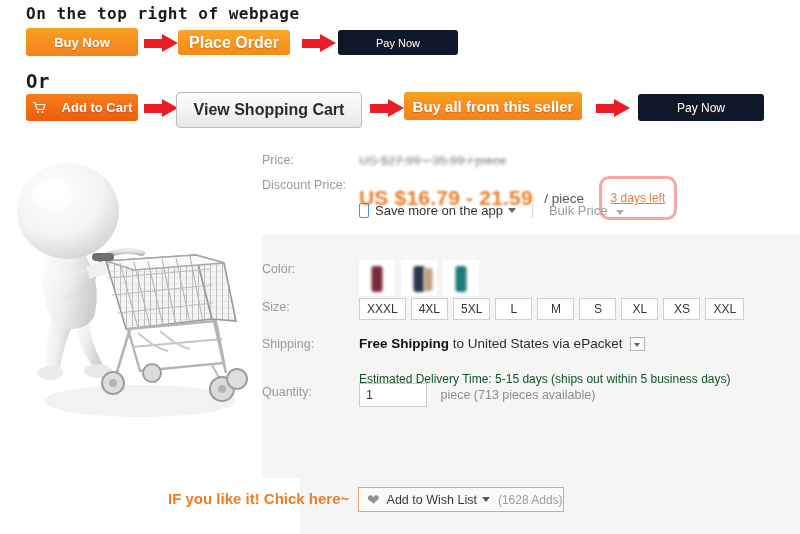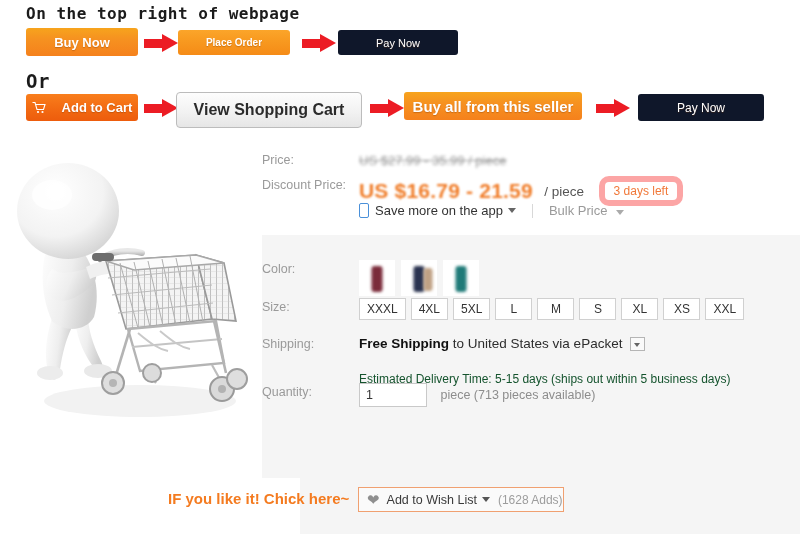--- a/index.html
+++ b/index.html
@@ -56,21 +56,21 @@
     background: linear-gradient(to bottom, #fba52a 0%, #f8991f 45%, #f58b17 100%);
   }
   .ob-flat {
     background: #0f172a;
   }
   .ob-deep {
     background: linear-gradient(to bottom, #f97e1c 0%, #f26a12 55%, #ed5c0c 100%);
   }
 
   #btn-buy-now-top   { left: 26px;  top: 28px; width: 112px; height: 28px; font-size: 13px; }
-  #btn-place-order   { left: 178px; top: 30px; width: 112px; height: 25px; font-size: 10px; }
+  #btn-place-order   { left: 178px; top: 30px; width: 112px; height: 25px; font-size: 16px; }
   #btn-pay-now-1     { left: 338px; top: 30px; width: 120px; height: 25px; font-size: 11px; font-weight: 400;}
 
   #btn-add-to-cart-top { left: 26px;  top: 94px; width: 112px; height: 27px; font-size: 13px; gap: 11px; }
   #btn-view-cart       { left: 176px; top: 92px; width: 186px; height: 36px; }
   #btn-buy-all         { left: 404px; top: 92px; width: 178px; height: 28px; font-size: 15px; }
   #btn-pay-now-2       { left: 638px; top: 94px; width: 126px; height: 27px; font-size: 12px; font-weight: 400;}
 
   
   .gbtn {
     position: absolute;
@@ -174,26 +174,27 @@
     font-size: 13.5px;
     color: #555;
     display: inline-block;
     vertical-align: middle;
     margin-left: 7px;
   }
   .days-left {
     display: inline-block;
     vertical-align: middle;
     margin-left: 10px;
-    border: 6px solid #fca5a5;
+    border: 3px solid #fca5a5;
     border-radius: 10px;
     color: #f1793a;
     font-size: 12px;
-    padding: 2px 9px;
+    padding: 12px 9px;
     background: #fff;
+    text-decoration: underline;
   }
 
   #applinks {
     position: absolute;
     left: 97px; top: 70px;
     display: flex;
     align-items: center;
     font-size: 13px;
     color: #333;
     white-space: nowrap;

